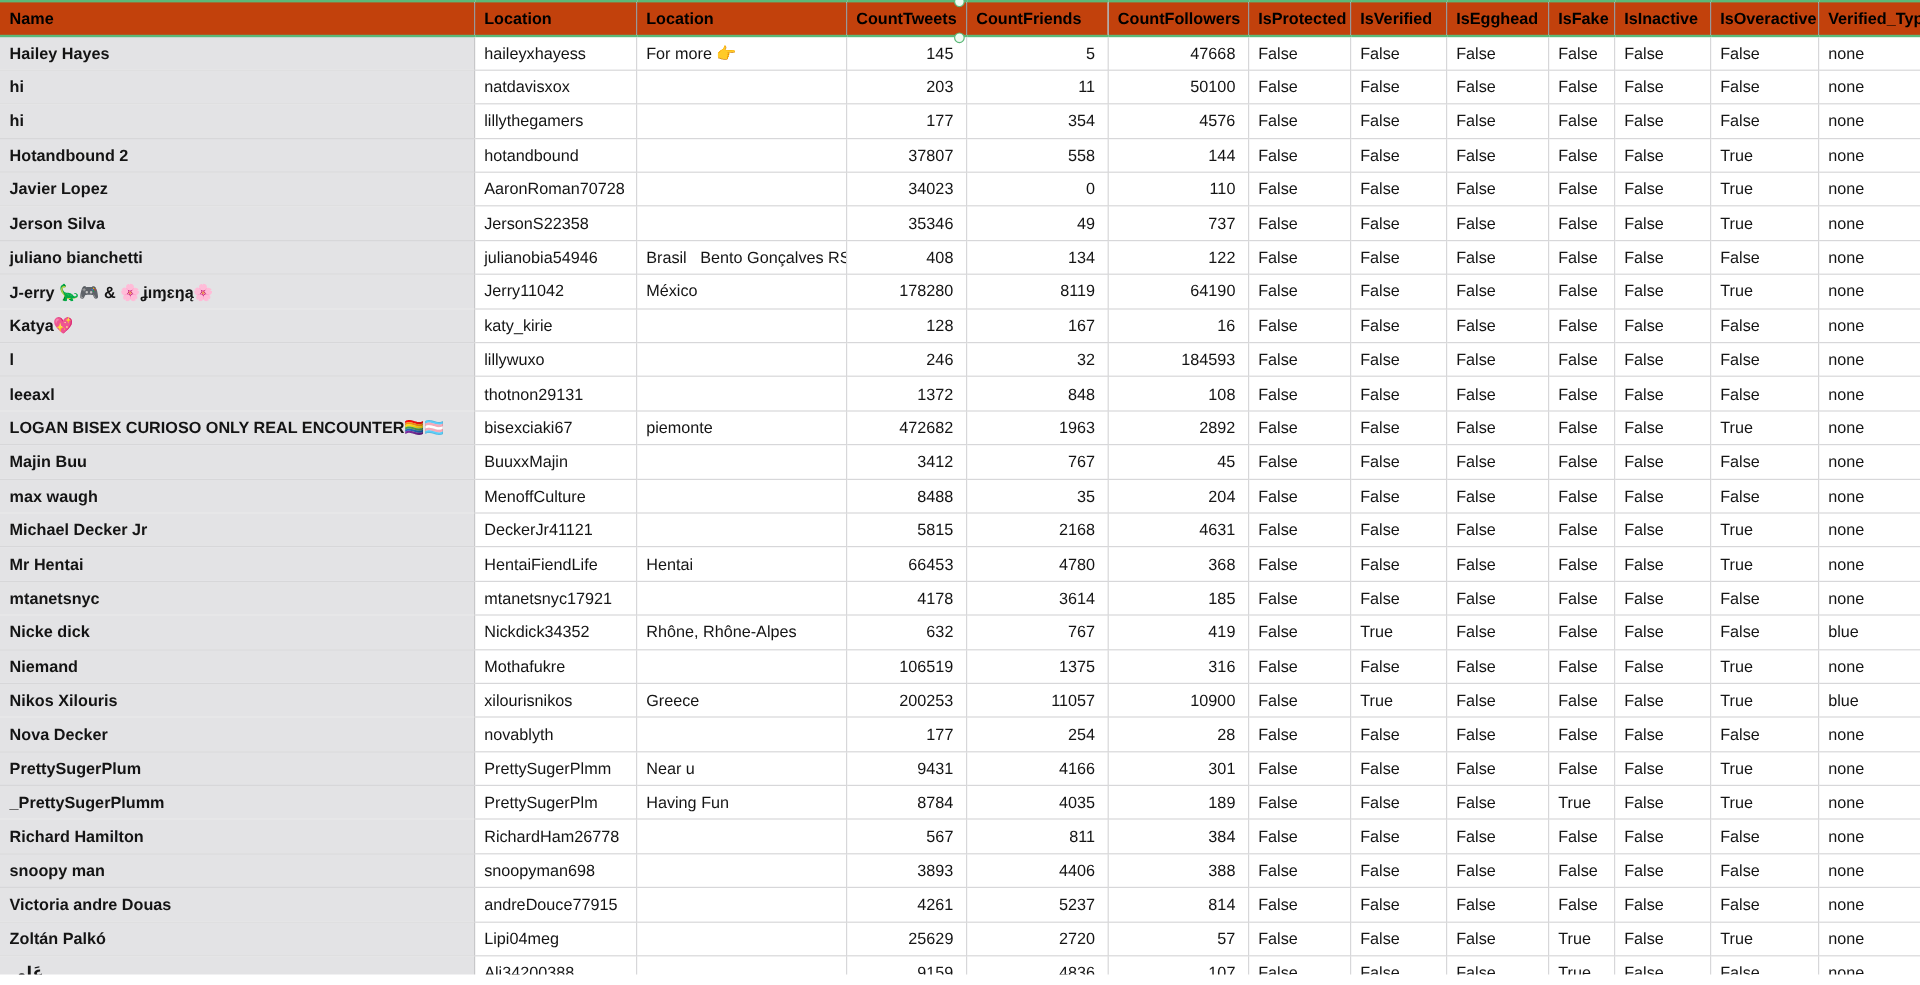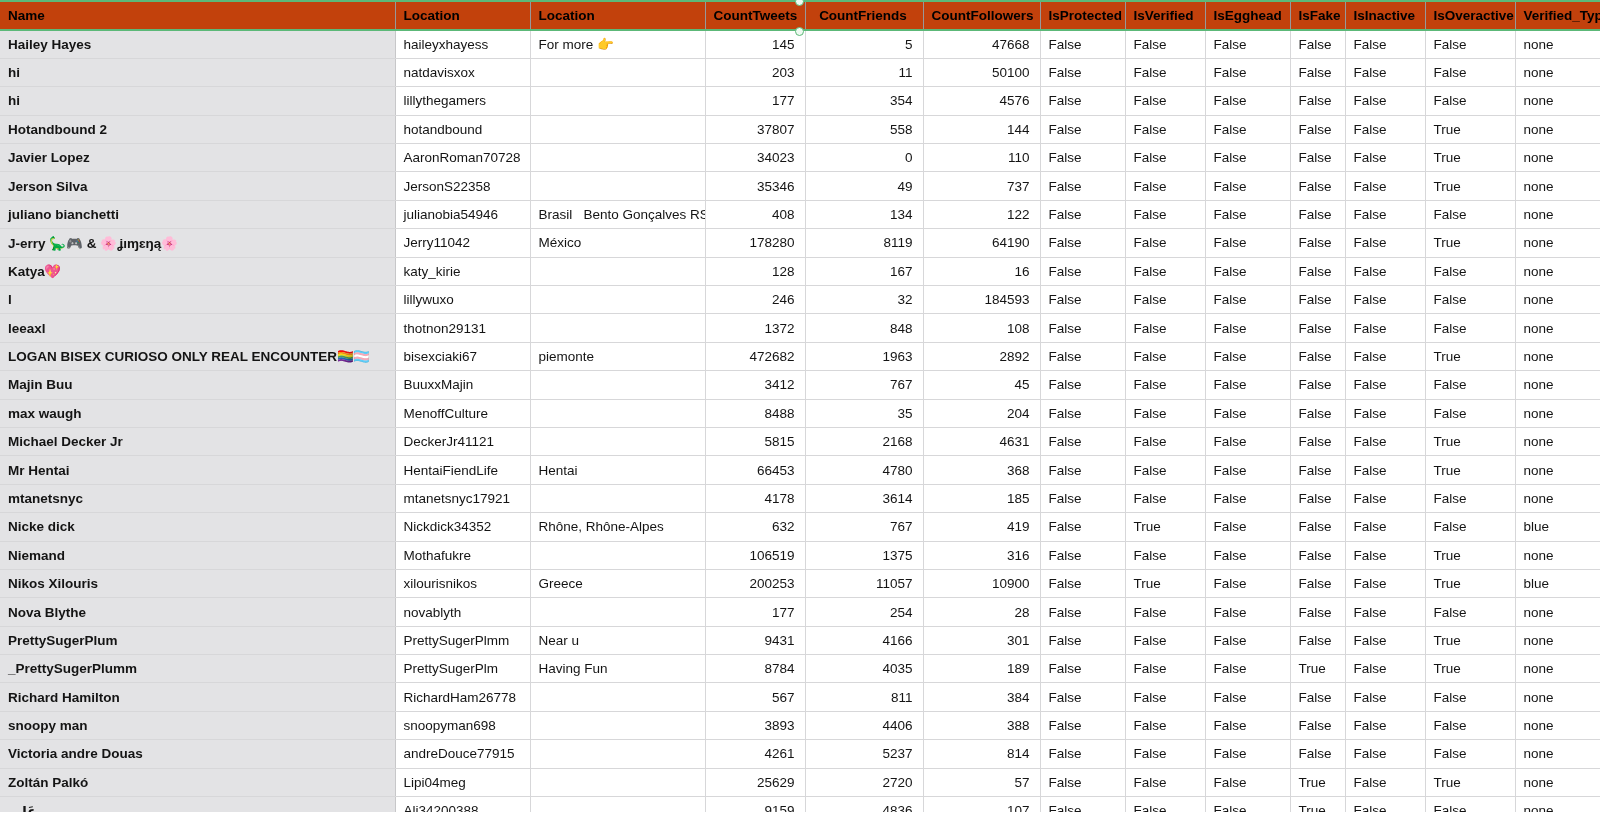--- a/index.html
+++ b/index.html
@@ -7,21 +7,21 @@
           font-family:"Liberation Sans","DejaVu Sans",sans-serif;-webkit-font-smoothing:antialiased;}
   .table-clip{position:absolute;top:0;left:0;width:1600px;height:812px;overflow:hidden;}
   table{border-collapse:collapse;table-layout:fixed;width:1610px;}
   thead th{
     background:#c2410c;color:#000;font-weight:bold;font-size:13.5px;text-align:left;
     padding:0 8px;height:27px;box-sizing:content-box;
     border-right:1px solid #98989a;
     border-top:2.5px solid #5cb878;border-bottom:2.5px solid #5cb878;
     white-space:nowrap;overflow:hidden;
   }
-  thead th.num{text-align:center;padding-right:10px;}
+  thead th.num{text-align:left;padding-right:10px;}
   tbody td{
     background:#fff;color:#141414;font-size:13.5px;height:28.4px;box-sizing:border-box;
     padding:0 8px;border-right:1px solid #d7d7d9;border-bottom:1px solid #d7d7d9;
     white-space:nowrap;overflow:hidden;vertical-align:middle;
   }
   tbody td.num{text-align:right;padding-right:10px;font-variant-numeric:tabular-nums;}
   tbody td.name-col{background:#e3e3e5;font-weight:bold;border-right:1px solid #c7c7c9;}
   .handle{
     position:absolute;width:9px;height:9px;border-radius:50%;
     background:#eefaf1;border:1.5px solid #5cb878;box-sizing:border-box;z-index:5;
@@ -362,21 +362,21 @@
             <td class="num">10900</td>
             <td>False</td>
             <td>True</td>
             <td>False</td>
             <td>False</td>
             <td>False</td>
             <td>True</td>
             <td>blue</td>
           </tr>
           <tr>
-            <td class="name-col">Nova Blythe</td>
+            <td class="name-col">Nova Decker</td>
             <td>novablyth</td>
             <td></td>
             <td class="num">177</td>
             <td class="num">254</td>
             <td class="num">28</td>
             <td>False</td>
             <td>False</td>
             <td>False</td>
             <td>False</td>
             <td>False</td>

